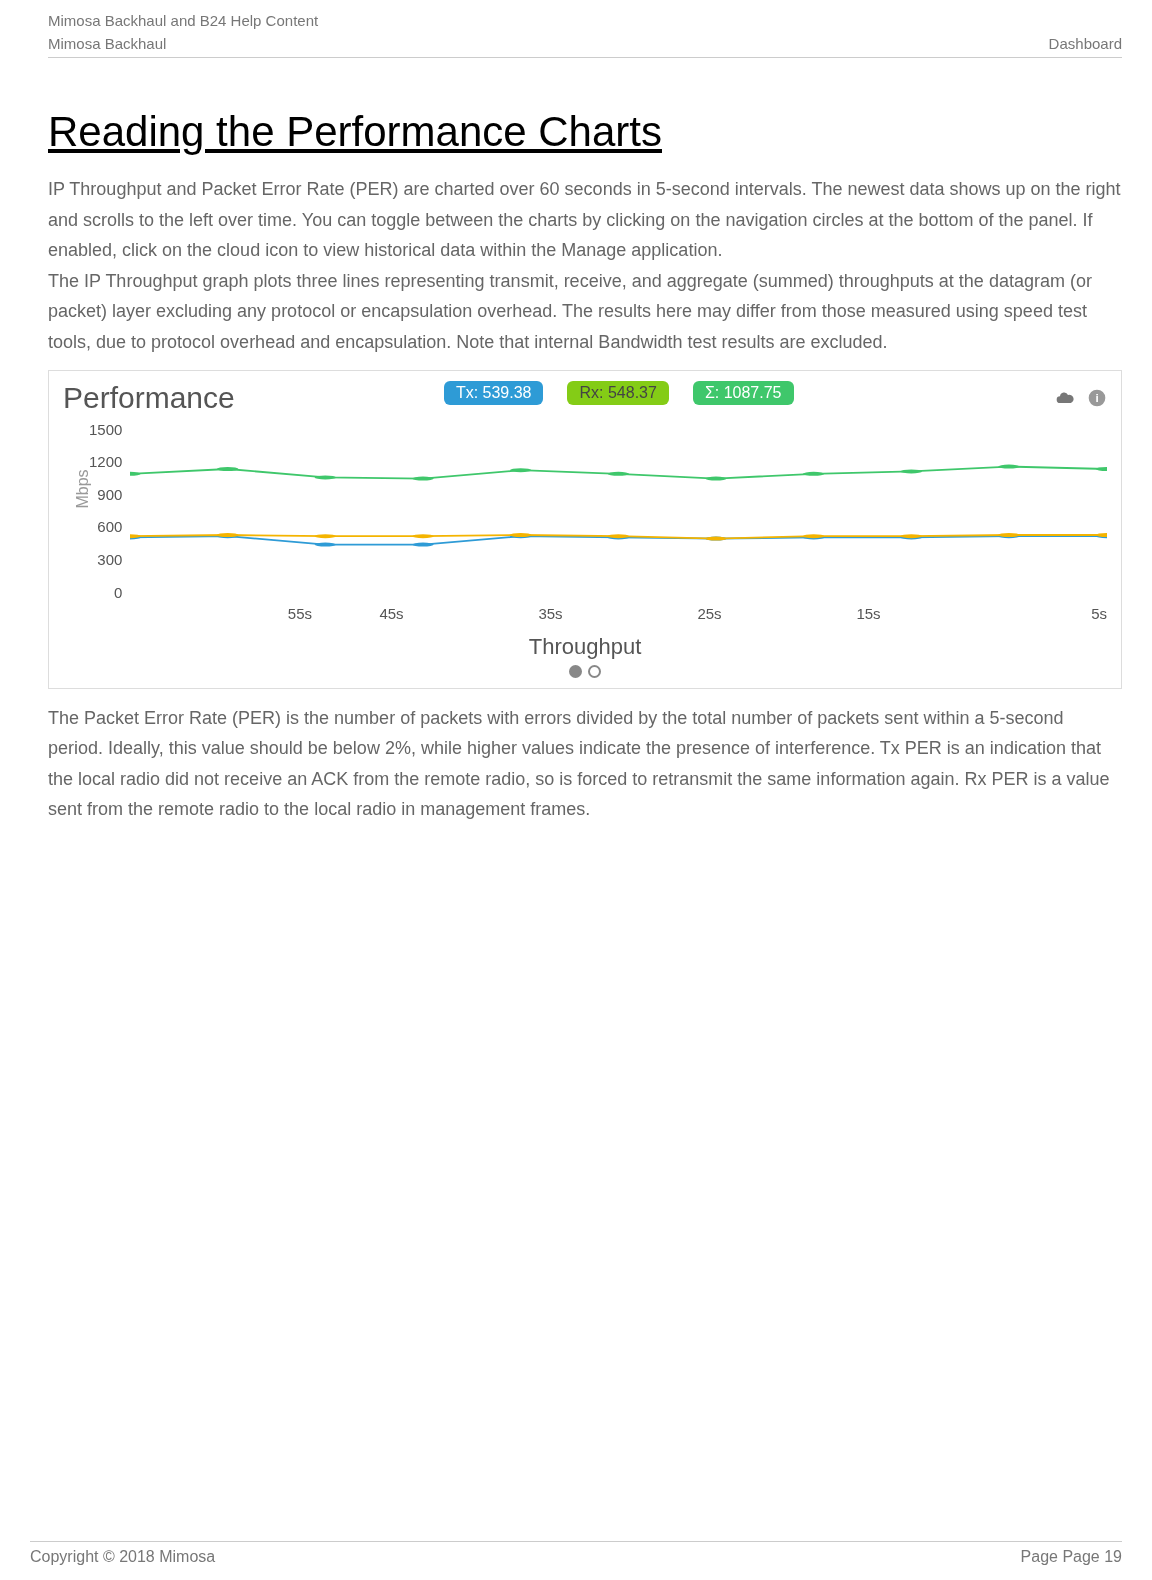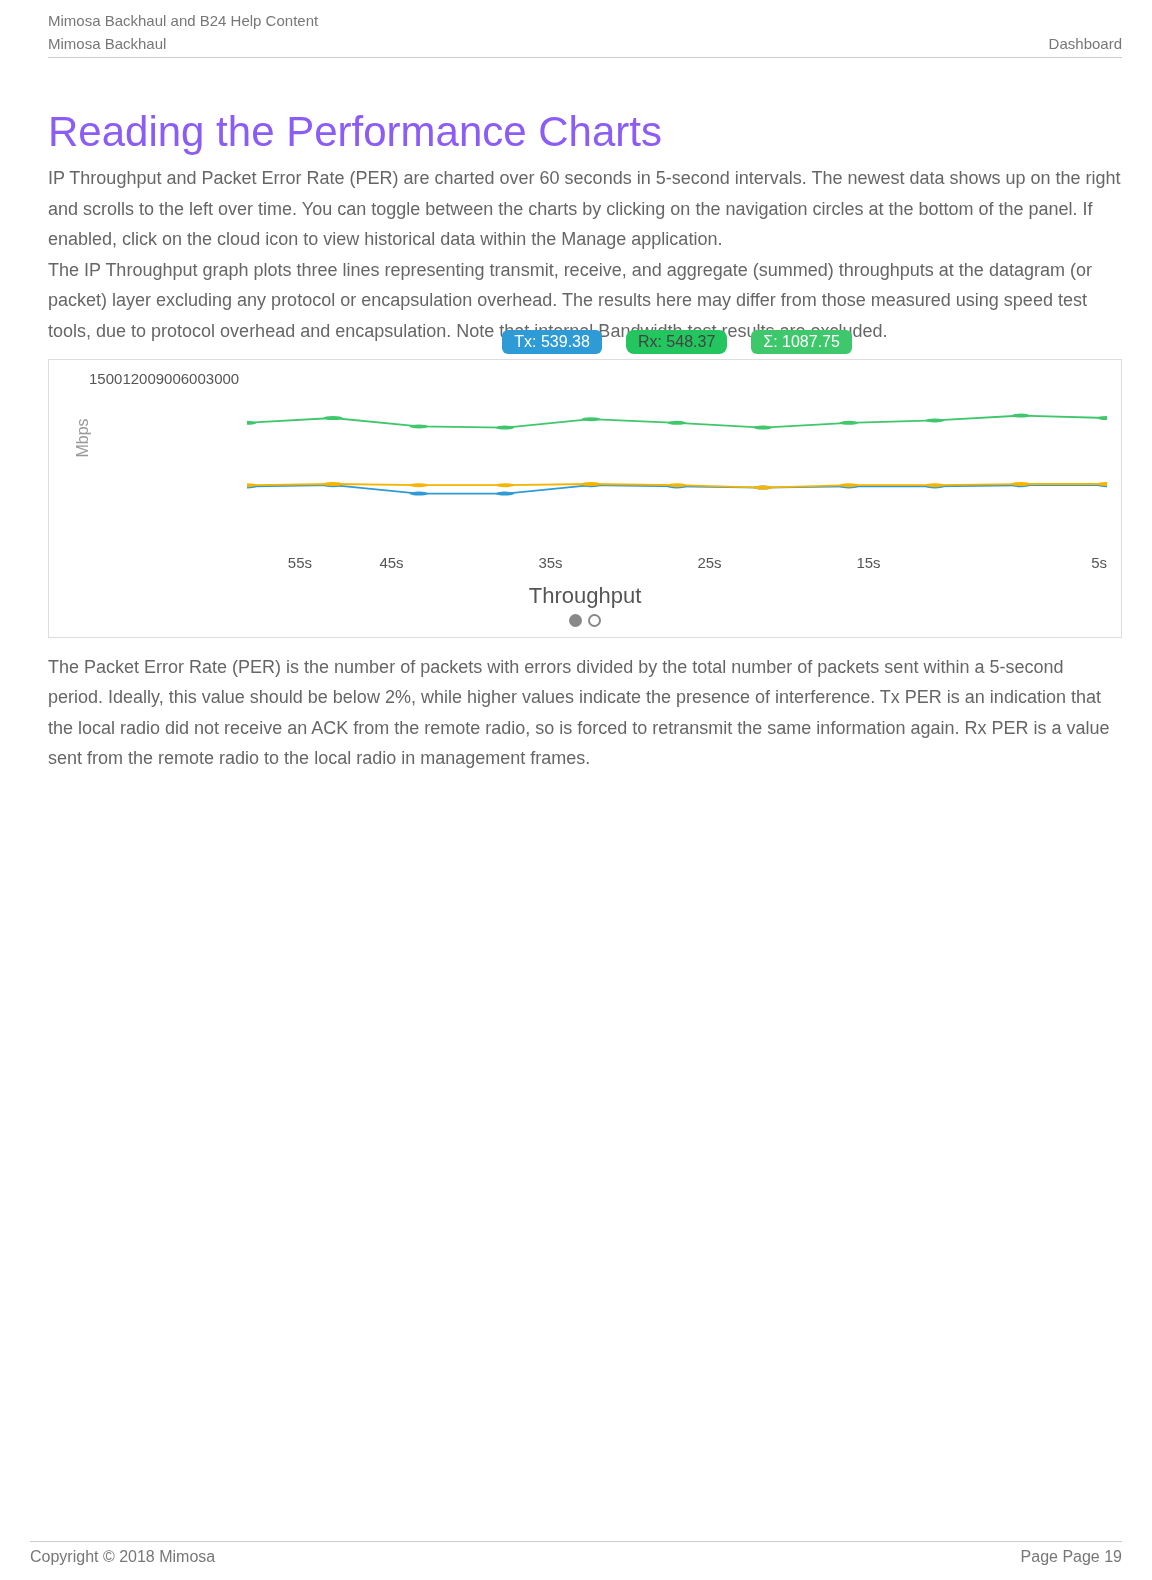--- a/index.html
+++ b/index.html
@@ -19,22 +19,23 @@
     color: #777;
     line-height: 1.5;
     border-bottom: 1px solid #ccc;
     padding-bottom: 2px;
     margin-bottom: 50px;
   }
   .top-row { display: flex; justify-content: space-between; gap: 32px; }
   h1.title {
     font-size: 42px;
     font-weight: 400;
-    color: #8b5cf6;
-    margin-bottom: 7px;
+    color: #000000;
+    margin-bottom: 18px;
+    text-decoration: underline;
   }
   p.body {
     font-size: 18px;
     line-height: 1.7;
     color: #666;
     margin-bottom: 0;
   }
   .chart-panel {
     border: 1px solid #ddd;
     margin: 12px 0 14px 0;
@@ -62,42 +63,42 @@
     margin: 4px 0 2px 0;
   }
   .legend-pill {
     border-radius: 6px;
     padding: 3px 12px;
     font-size: 16px;
     font-weight: 500;
     white-space: nowrap;
   }
   .pill-tx   { background: #2e9bd6; color: #fff; }
-  .pill-rx   { background: #22c55e; color: #444; border-radius: 8px; }
+  .pill-rx   { background: #84cc16; color: #444; }
   .pill-sum  { background: #3fc76b; color: #fff; }
   .chart-body {
     display: flex;
     align-items: stretch;
     margin-top: -44px;
   }
   .ylabel-wrap {
     display: flex;
     align-items: center;
     width: 26px;
   }
   .ylabel {
     transform: rotate(-90deg);
     transform-origin: center;
     color: #999;
     font-size: 16px;
     white-space: nowrap;
   }
   .yaxis {
     display: flex;
-    flex-direction: row;
+    flex-direction: column;
     justify-content: space-between;
     height: 180px;
     text-align: right;
     color: #555;
     font-size: 15px;
     padding: 0 8px 0 0;
     margin-top: 44px;
   }
   .plot {
     flex: 1;
@@ -162,20 +163,36 @@
       <span>Dashboard</span>
     </div>
   </div>
 
   <h1 class="title">Reading the Performance Charts</h1>
 
   <p class="body">IP Throughput and Packet Error Rate (PER) are charted over 60 seconds in 5-second intervals. The newest data shows up on the right and scrolls to the left over time. You can toggle between the charts by clicking on the navigation circles at the bottom of the panel. If enabled, click on the cloud icon to view historical data within the Manage application.</p>
   <p class="body">The IP Throughput graph plots three lines representing transmit, receive, and aggregate (summed) throughputs at the datagram (or packet) layer excluding any protocol or encapsulation overhead. The results here may differ from those measured using speed test tools, due to protocol overhead and encapsulation. Note that internal Bandwidth test results are excluded.</p>
 
   <div class="chart-panel">
+    <div class="chart-head">
+      <div class="chart-title">Performance</div>
+      <div class="chart-icons">
+        <span class="icon">
+          <svg viewBox="0 0 24 24" width="22" height="22" fill="#777">
+              <path d="M19 18H6a4 4 0 010-8 5 5 0 019.6-1.5A4 4 0 0119 18z"></path>
+            </svg>
+        </span>
+        <span class="icon">
+          <svg viewBox="0 0 24 24" width="20" height="20" fill="#999">
+              <circle cx="12" cy="12" r="10"></circle>
+              <text x="12" y="17" text-anchor="middle" font-size="14" fill="#fff" font-family="Arial" font-weight="bold">i</text>
+            </svg>
+        </span>
+      </div>
+    </div>
 
     <div class="chart-body">
       <div class="ylabel-wrap">
           <div class="ylabel">Mbps</div>
         </div>
       <div class="yaxis">
         <span>1500</span>
         <span>1200</span>
         <span>900</span>
         <span>600</span>

